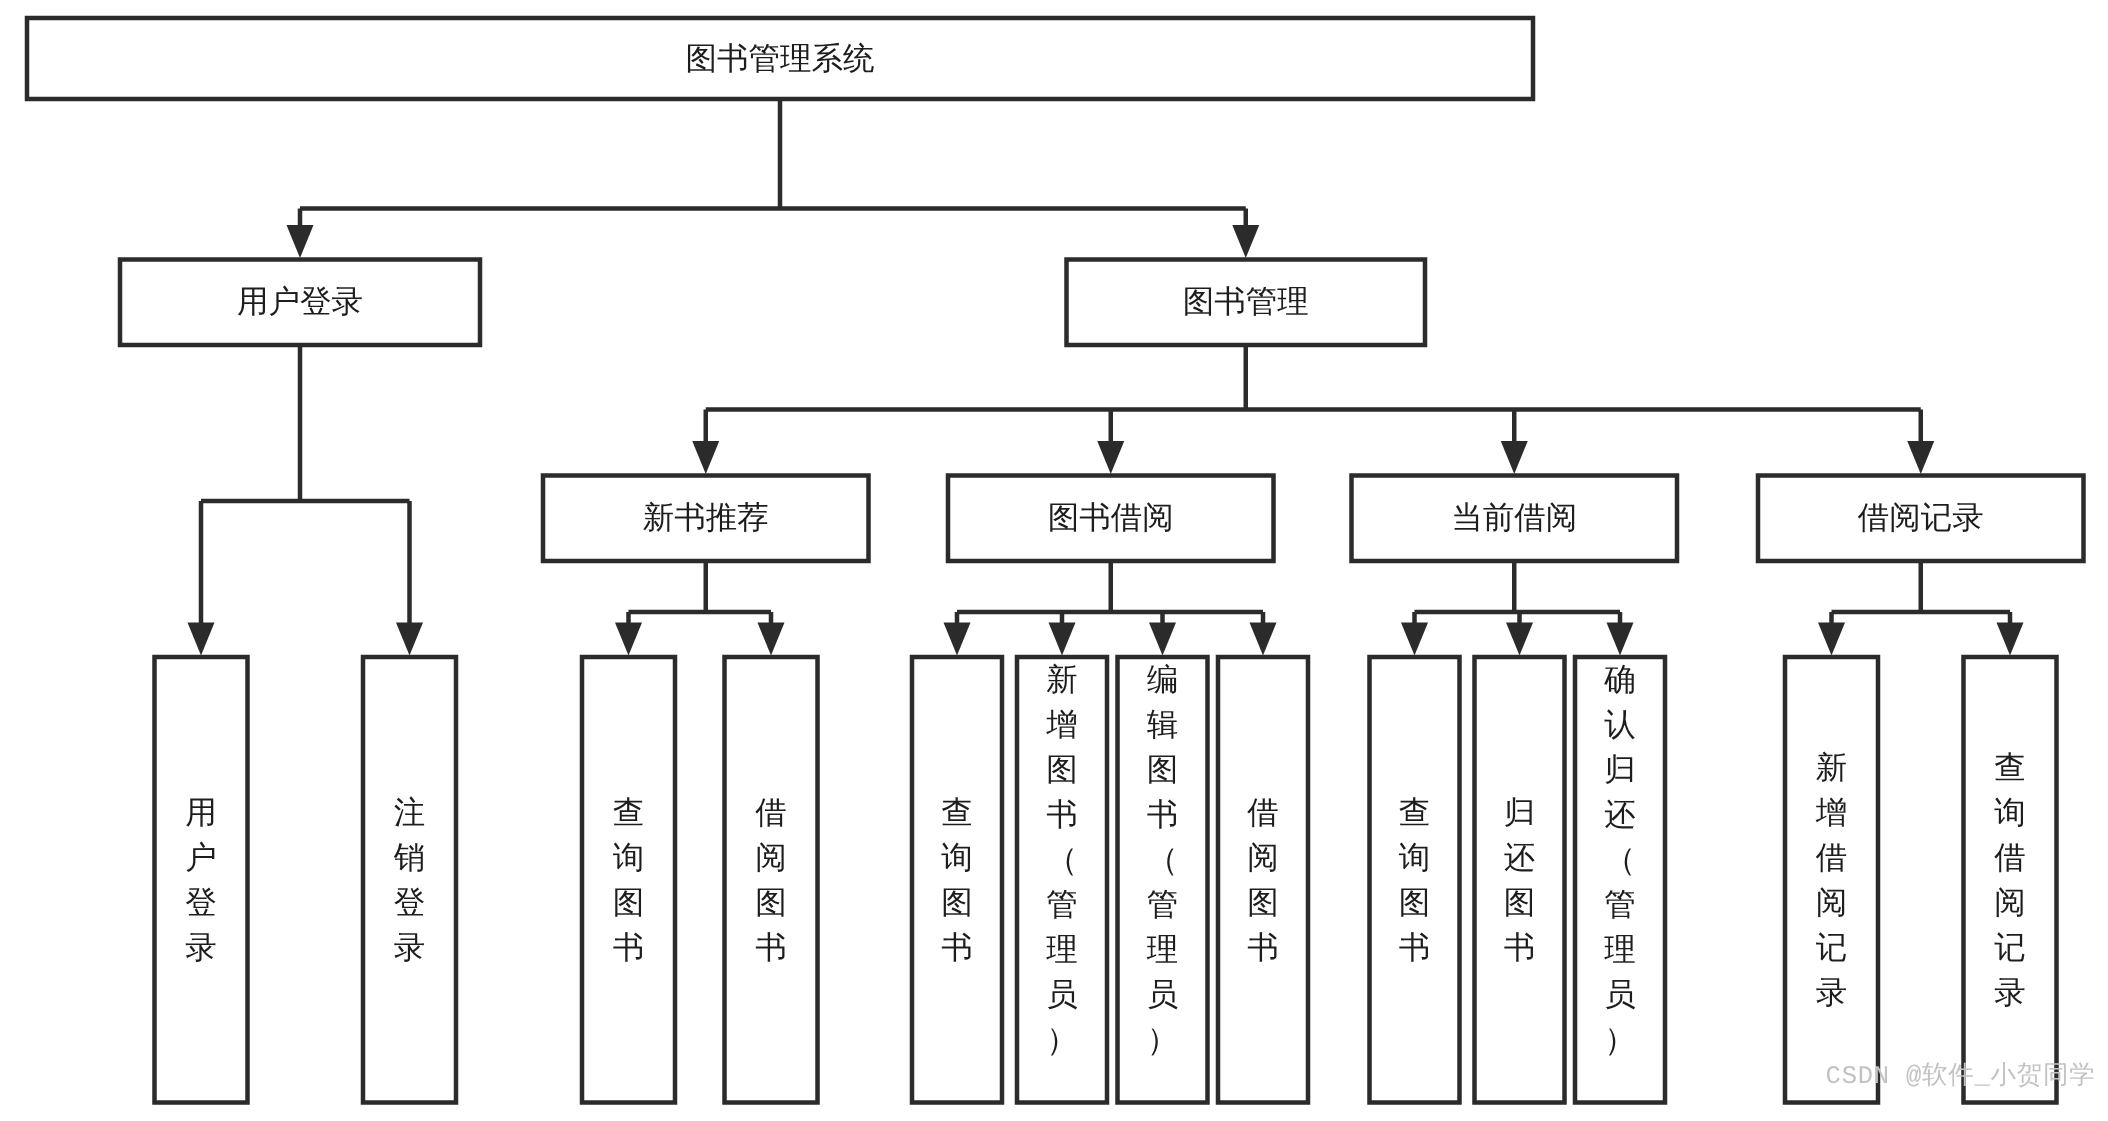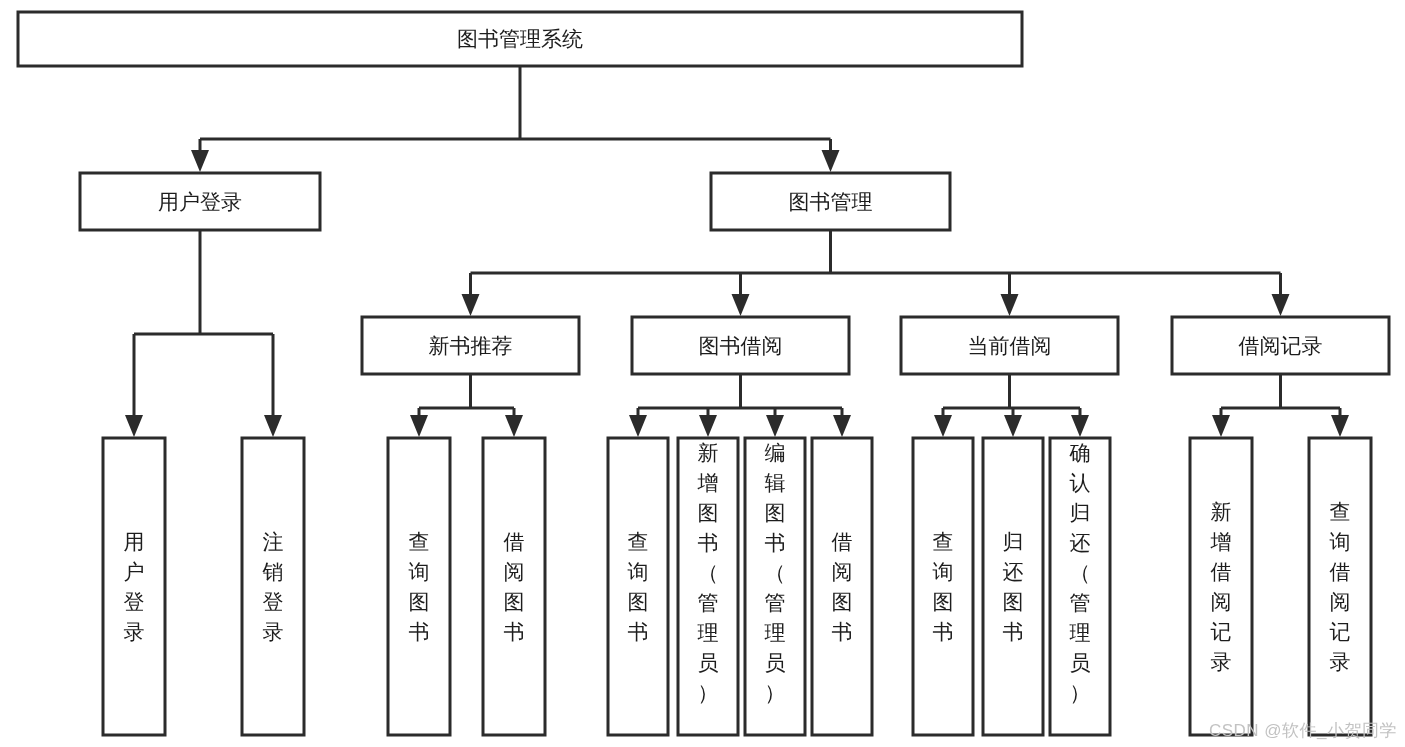--- a/index.html
+++ b/index.html
@@ -50,22 +50,22 @@
     stroke-width: 3;
     fill: none;
   }
   .arrow-head {
     fill: #2b2b2b;
     stroke: none;
   }
   .watermark-text {
     position: absolute;
     right: 8px;
-    bottom: 5px;
-    font-family: Liberation Sans, sans-serif;
+    bottom: 19px;
+    font-family: Liberation Mono, monospace;
     font-size: 17px;
     color: #c2c2c2;
     white-space: nowrap;
     letter-spacing: 0.5px;
     user-select: none;
   }
 </style>
 </head>
 <body>
 

